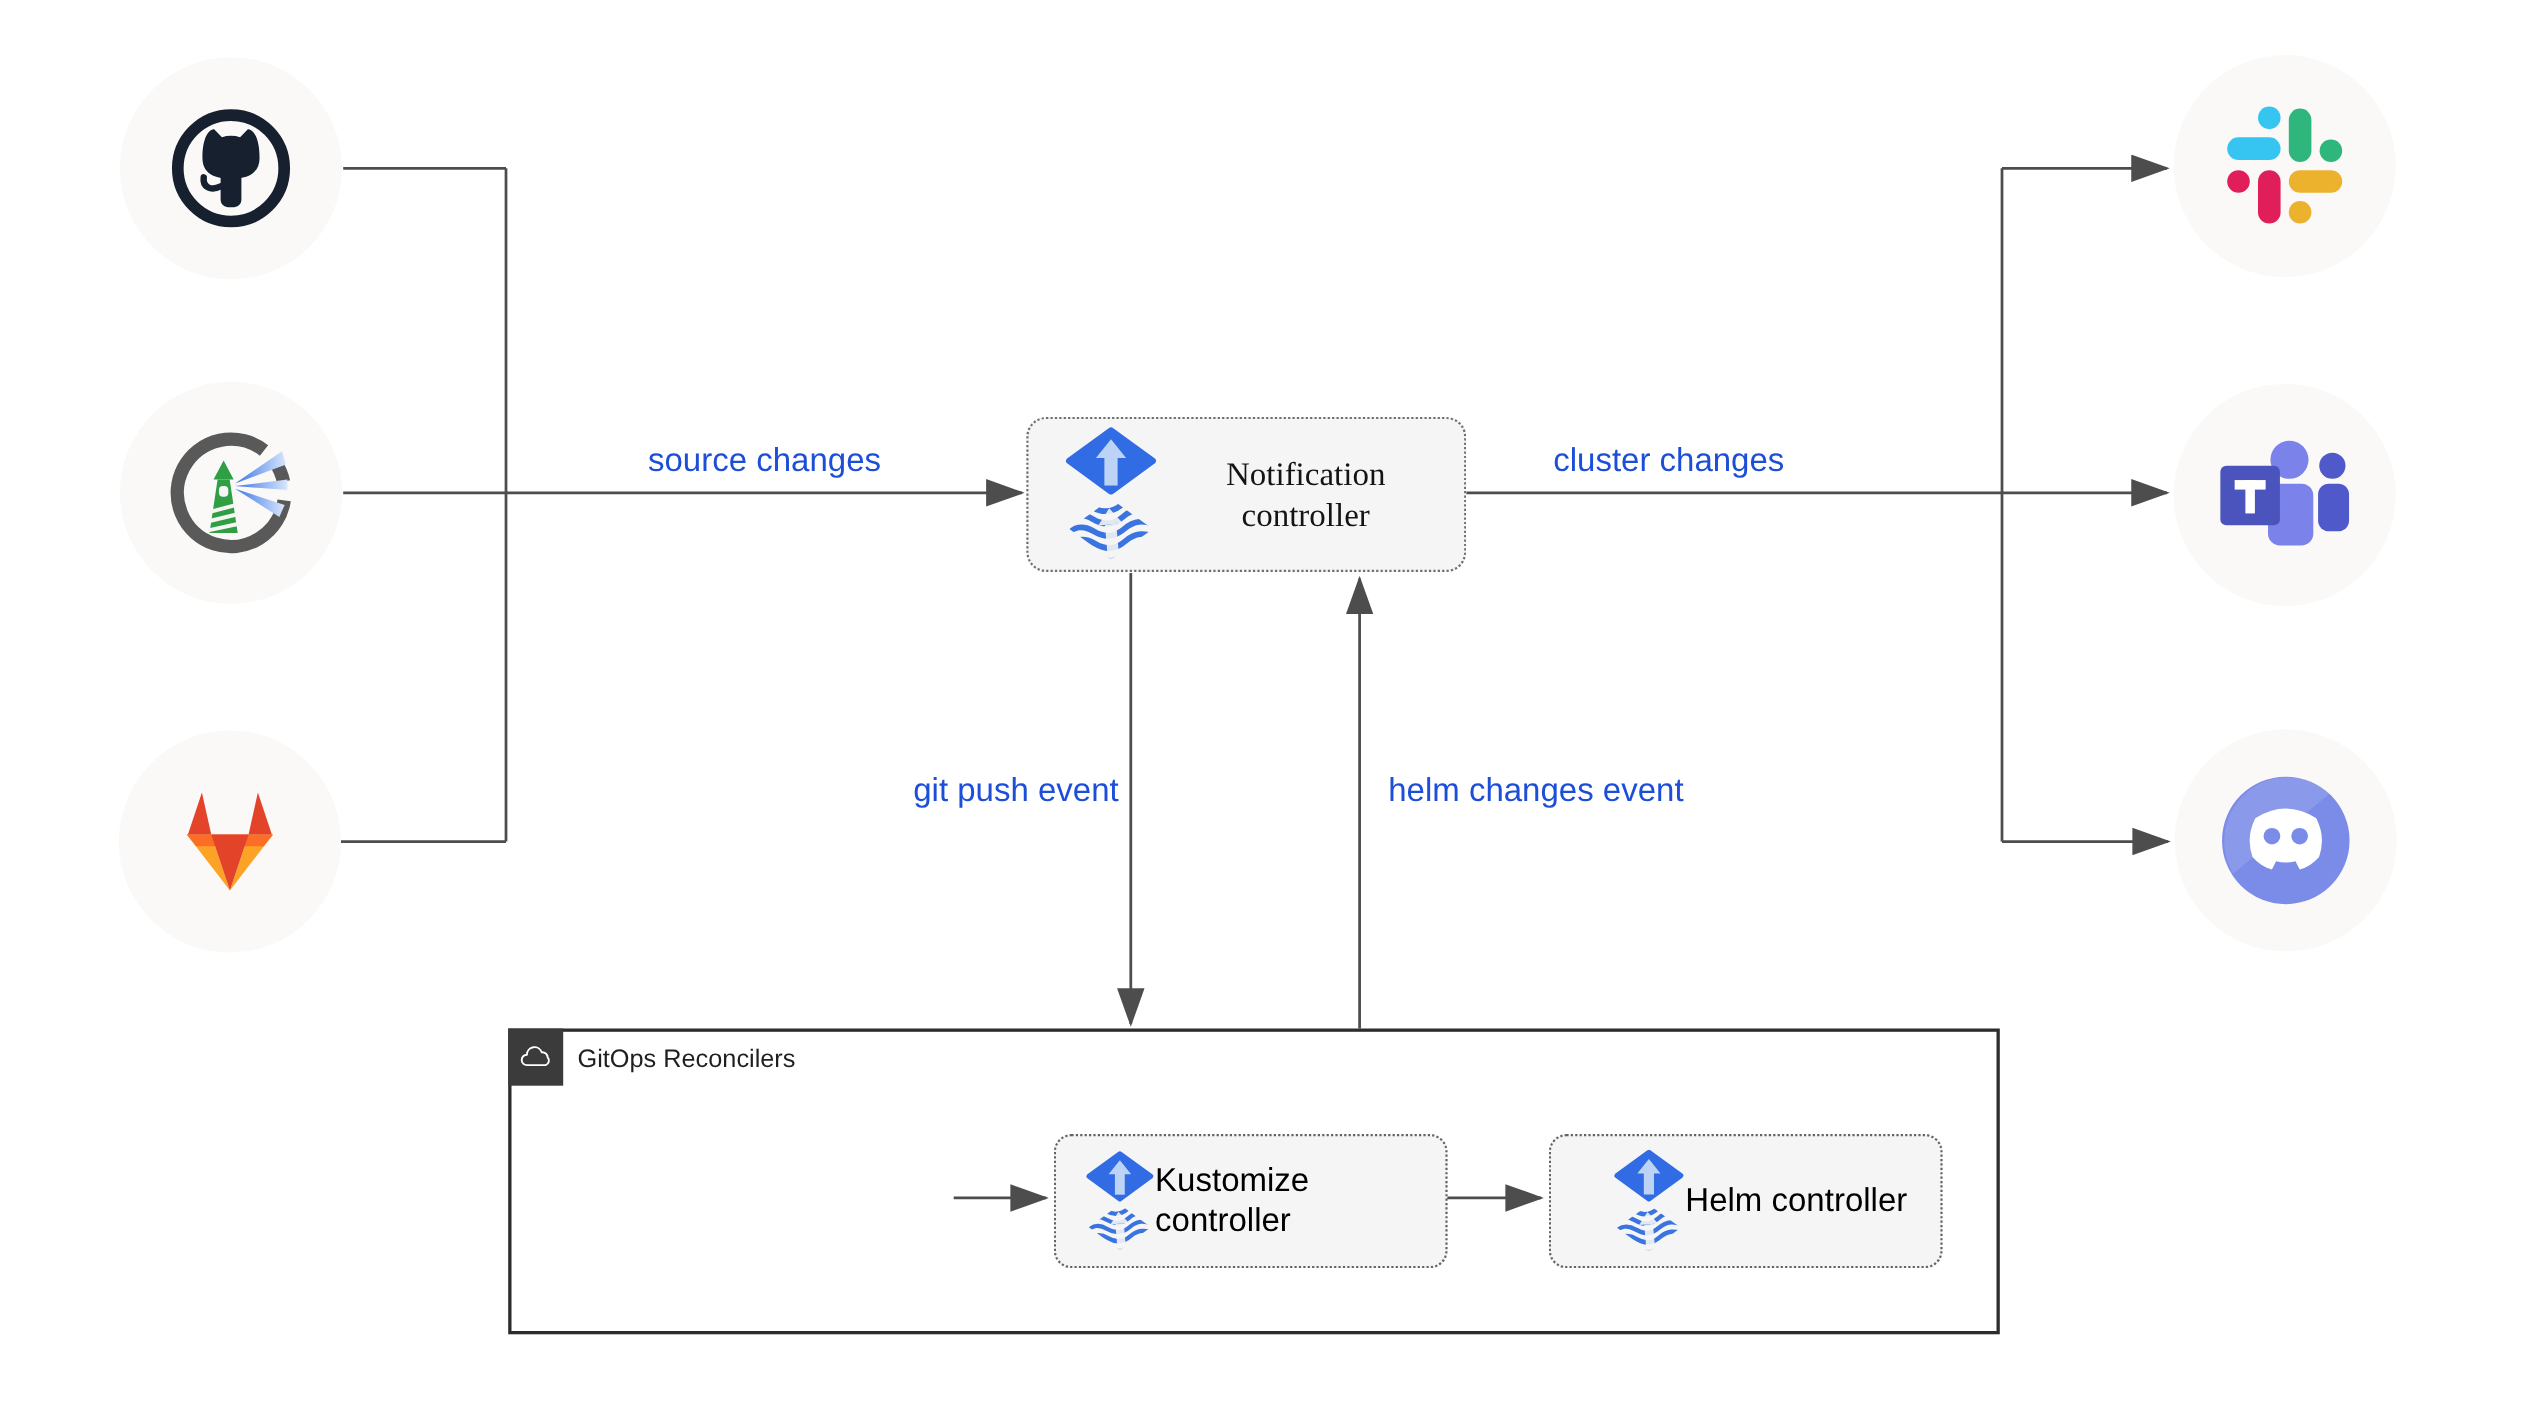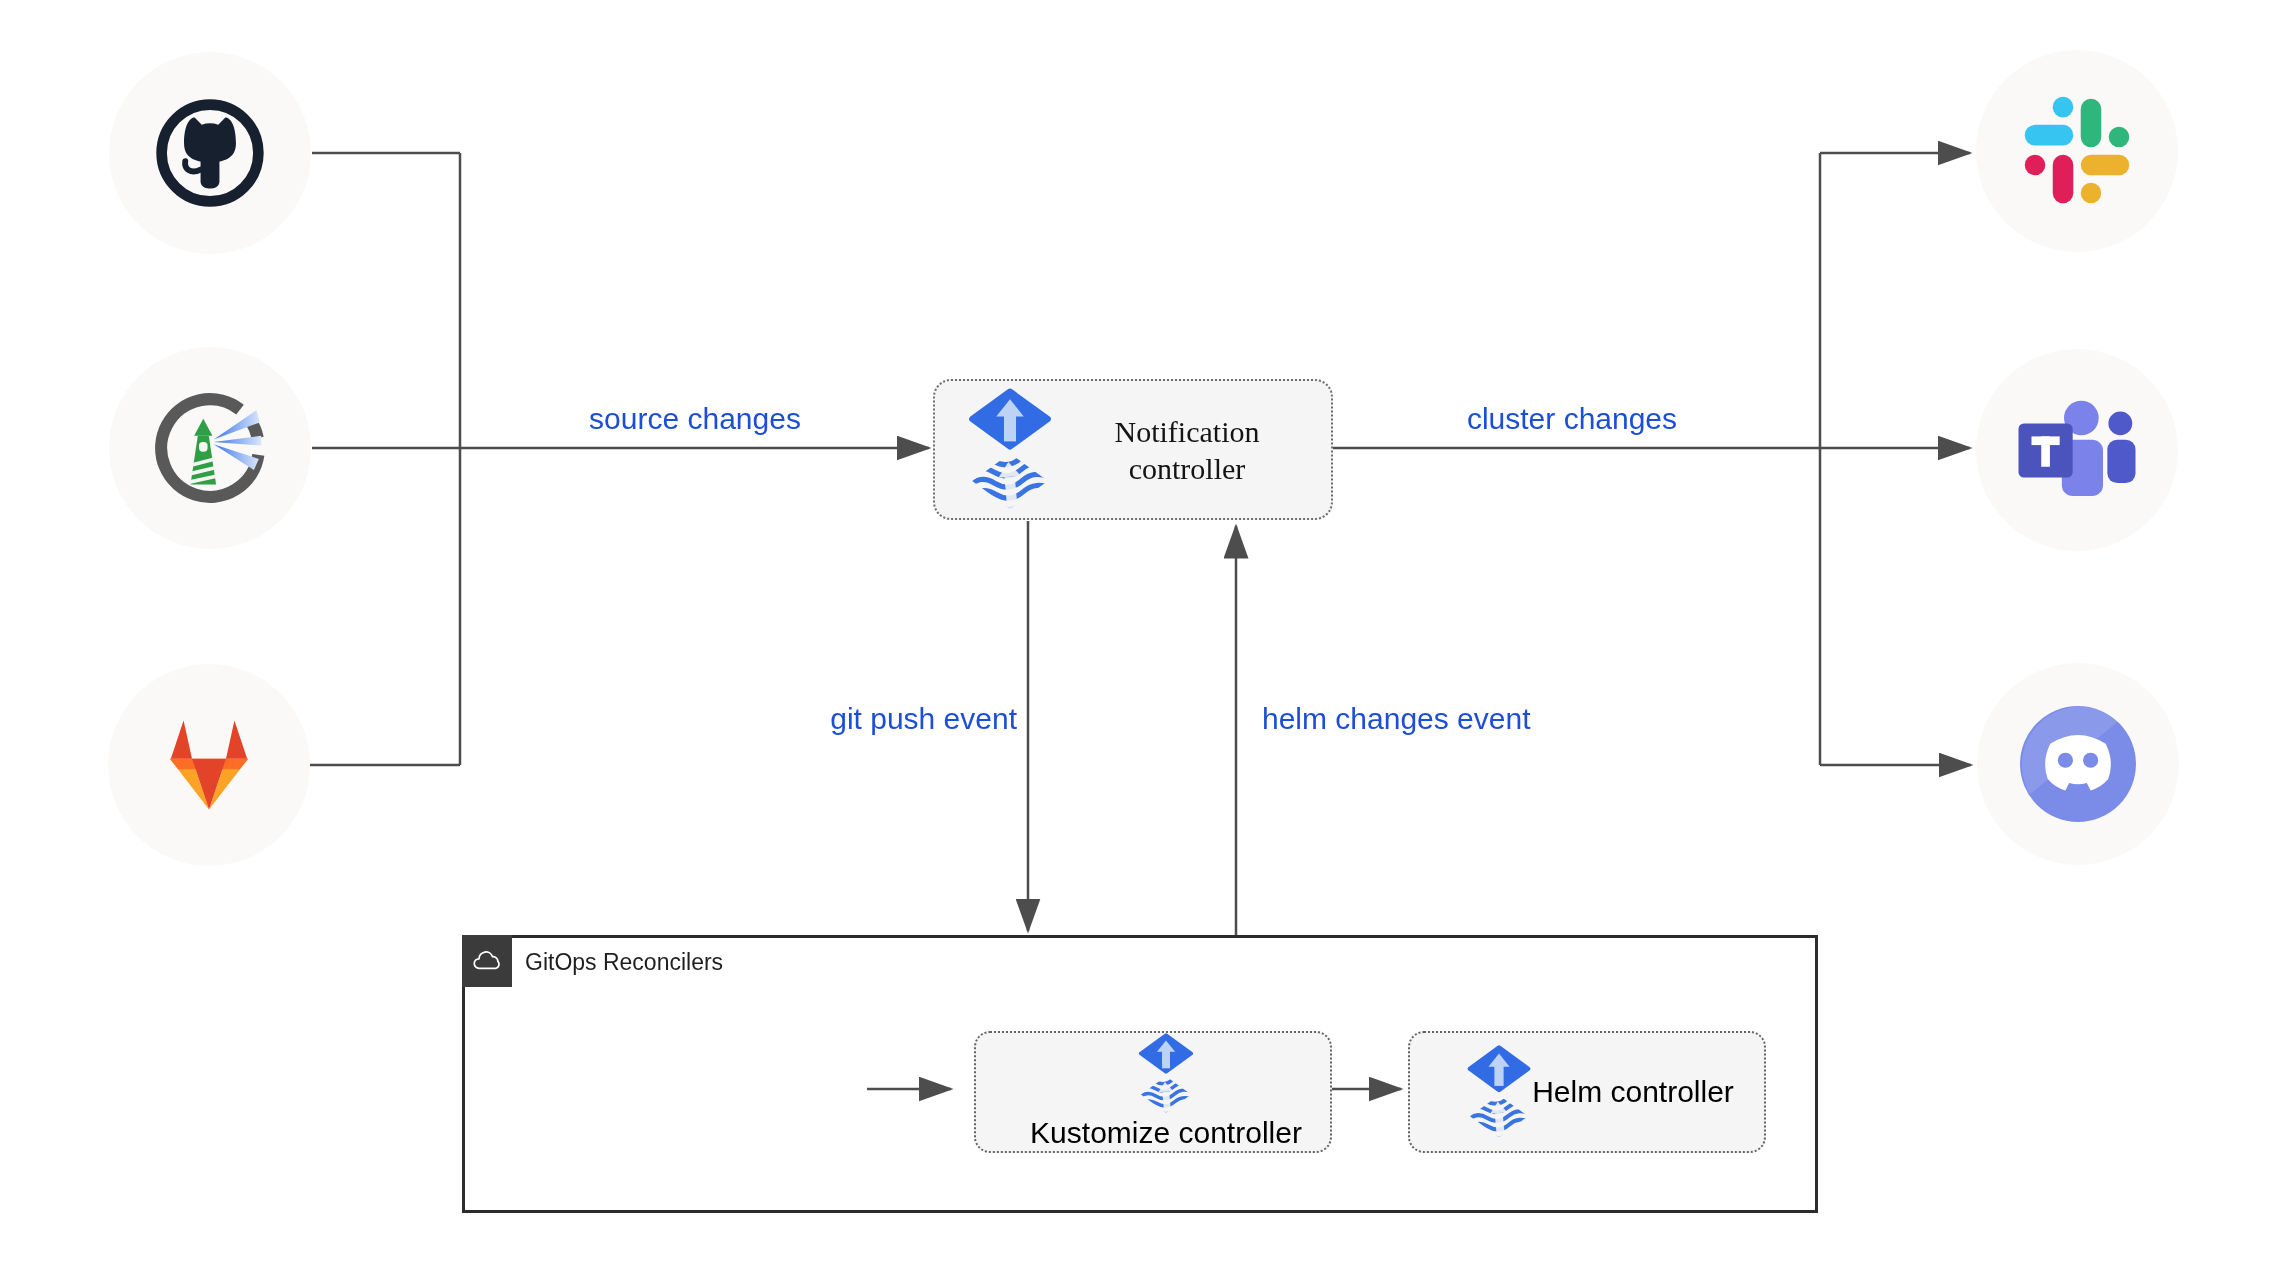--- a/index.html
+++ b/index.html
@@ -24,21 +24,21 @@
   #gitops-container{position:absolute;left:462px;top:935px;width:1356px;height:278px;
                     border:3px solid #2c2c2c;box-sizing:border-box;z-index:2;background:transparent;}
   #gitops-tab{position:absolute;left:-3px;top:-3px;width:50px;height:52px;background:#3b3b3b;
               display:flex;align-items:center;justify-content:center;}
   #gitops-title{position:absolute;left:60px;top:11px;font-size:23px;line-height:26px;color:#1f1f1f;}
 
   .ctrl-box{position:absolute;top:93px;height:122px;background:#f5f5f5;border:2px dotted #636363;
             border-radius:16px;display:flex;align-items:center;box-sizing:border-box;padding-left:26px;}
   .ctrl-box .node-label{font-size:30px;line-height:36px;}
   #source-box{left:43px;width:362px;}
-  #kustomize-box{left:509px;width:358px;flex-direction:column;}
+  #kustomize-box{left:493px;width:358px;}
   #helm-box{left:943px;width:358px;justify-content:center;}
 </style>
 </head>
 <body>
 
 <svg class="sprite" aria-hidden="true">
   <defs>
     <linearGradient id="beamGrad" x1="0" y1="0" x2="1" y2="0">
       <stop offset="0" stop-color="#3b76e8"></stop>
         <stop offset="1" stop-color="#d9e6fb"></stop>
@@ -179,21 +179,21 @@
   </div>
 
   <div class="proc-box" id="notification-box">
     <svg width="86" height="124">
         <use href="#flux"></use>
       </svg>
     <div class="node-label">Notification controller</div>
   </div>
 
   <div class="edge-label" style="left:535px;top:402px;width:320px;text-align:center;">source changes</div>
-  <div class="edge-label" style="left:1412px;top:402px;width:320px;text-align:center;">cluster changes</div>
+  <div class="edge-label" style="left:1412px;top:402px;width:320px;">cluster changes</div>
   <div class="edge-label" style="left:717px;top:702px;width:300px;text-align:right;">git push event</div>
   <div class="edge-label" style="left:1262px;top:702px;width:400px;text-align:left;">helm changes event</div>
 
   <div class="circle-node" style="left:1976px;top:50px;">
     <svg width="112" height="112">
         <use href="#slack"></use>
       </svg>
   </div>
   <div class="circle-node" style="left:1976px;top:349px;">
     <svg width="130" height="113">

